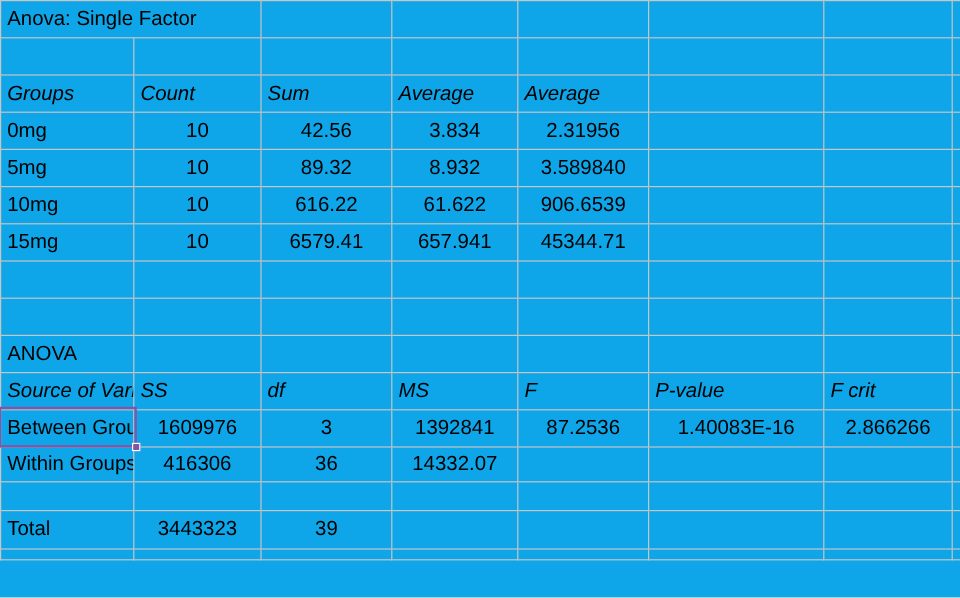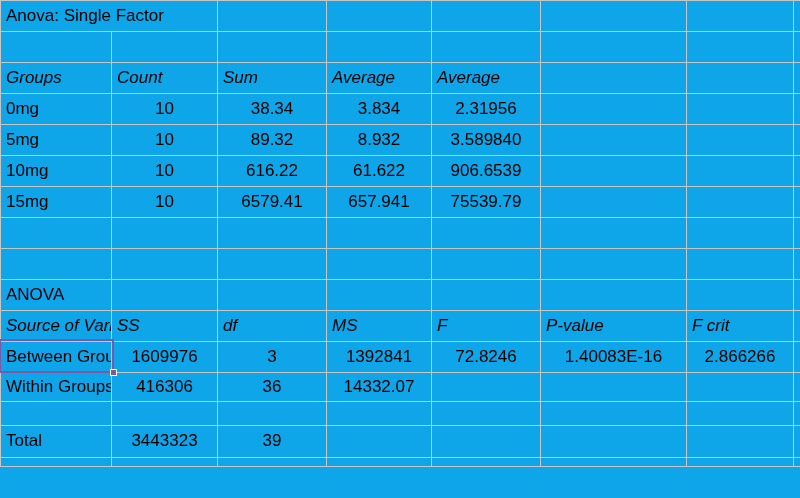--- a/index.html
+++ b/index.html
@@ -81,21 +81,21 @@
         <td class="h bt3 bb2">Average</td>
         <td class="h bt3 bb2">Average</td>
         <td></td>
           <td></td>
           <td></td>
       </tr>
 
       <tr class="rh">
         <td class="l">0mg</td>
         <td class="r">10</td>
-        <td class="r">38.34</td>
+        <td class="r">42.56</td>
         <td class="r">3.834</td>
         <td class="r">2.31956</td>
         <td></td>
           <td></td>
           <td></td>
       </tr>
 
       <tr class="rh">
         <td class="l">5mg</td>
         <td class="r">10</td>
@@ -116,21 +116,21 @@
         <td></td>
           <td></td>
           <td></td>
       </tr>
 
       <tr class="rh">
         <td class="l bb3">15mg</td>
         <td class="r bb3">10</td>
         <td class="r bb3">6579.41</td>
         <td class="r bb3">657.941</td>
-        <td class="r bb3">75539.79</td>
+        <td class="r bb3">45344.71</td>
         <td></td>
           <td></td>
           <td></td>
       </tr>
 
       <tr class="rh">
           <td></td>
           <td></td>
           <td></td>
           <td></td>
@@ -170,21 +170,21 @@
         <td class="h bt3 bb2">P-value</td>
         <td class="h bt3 bb2">F crit</td>
         <td></td>
       </tr>
 
       <tr class="rh">
         <td class="l">Between Groups</td>
         <td class="r">1609976</td>
         <td class="r">3</td>
         <td class="r">1392841</td>
-        <td class="r">72.8246</td>
+        <td class="r">87.2536</td>
         <td class="r">1.40083E-16</td>
         <td class="r">2.866266</td>
         <td></td>
       </tr>
 
       <tr class="rh14">
         <td class="l">Within Groups</td>
         <td class="r">416306</td>
         <td class="r">36</td>
         <td class="r">14332.07</td>

